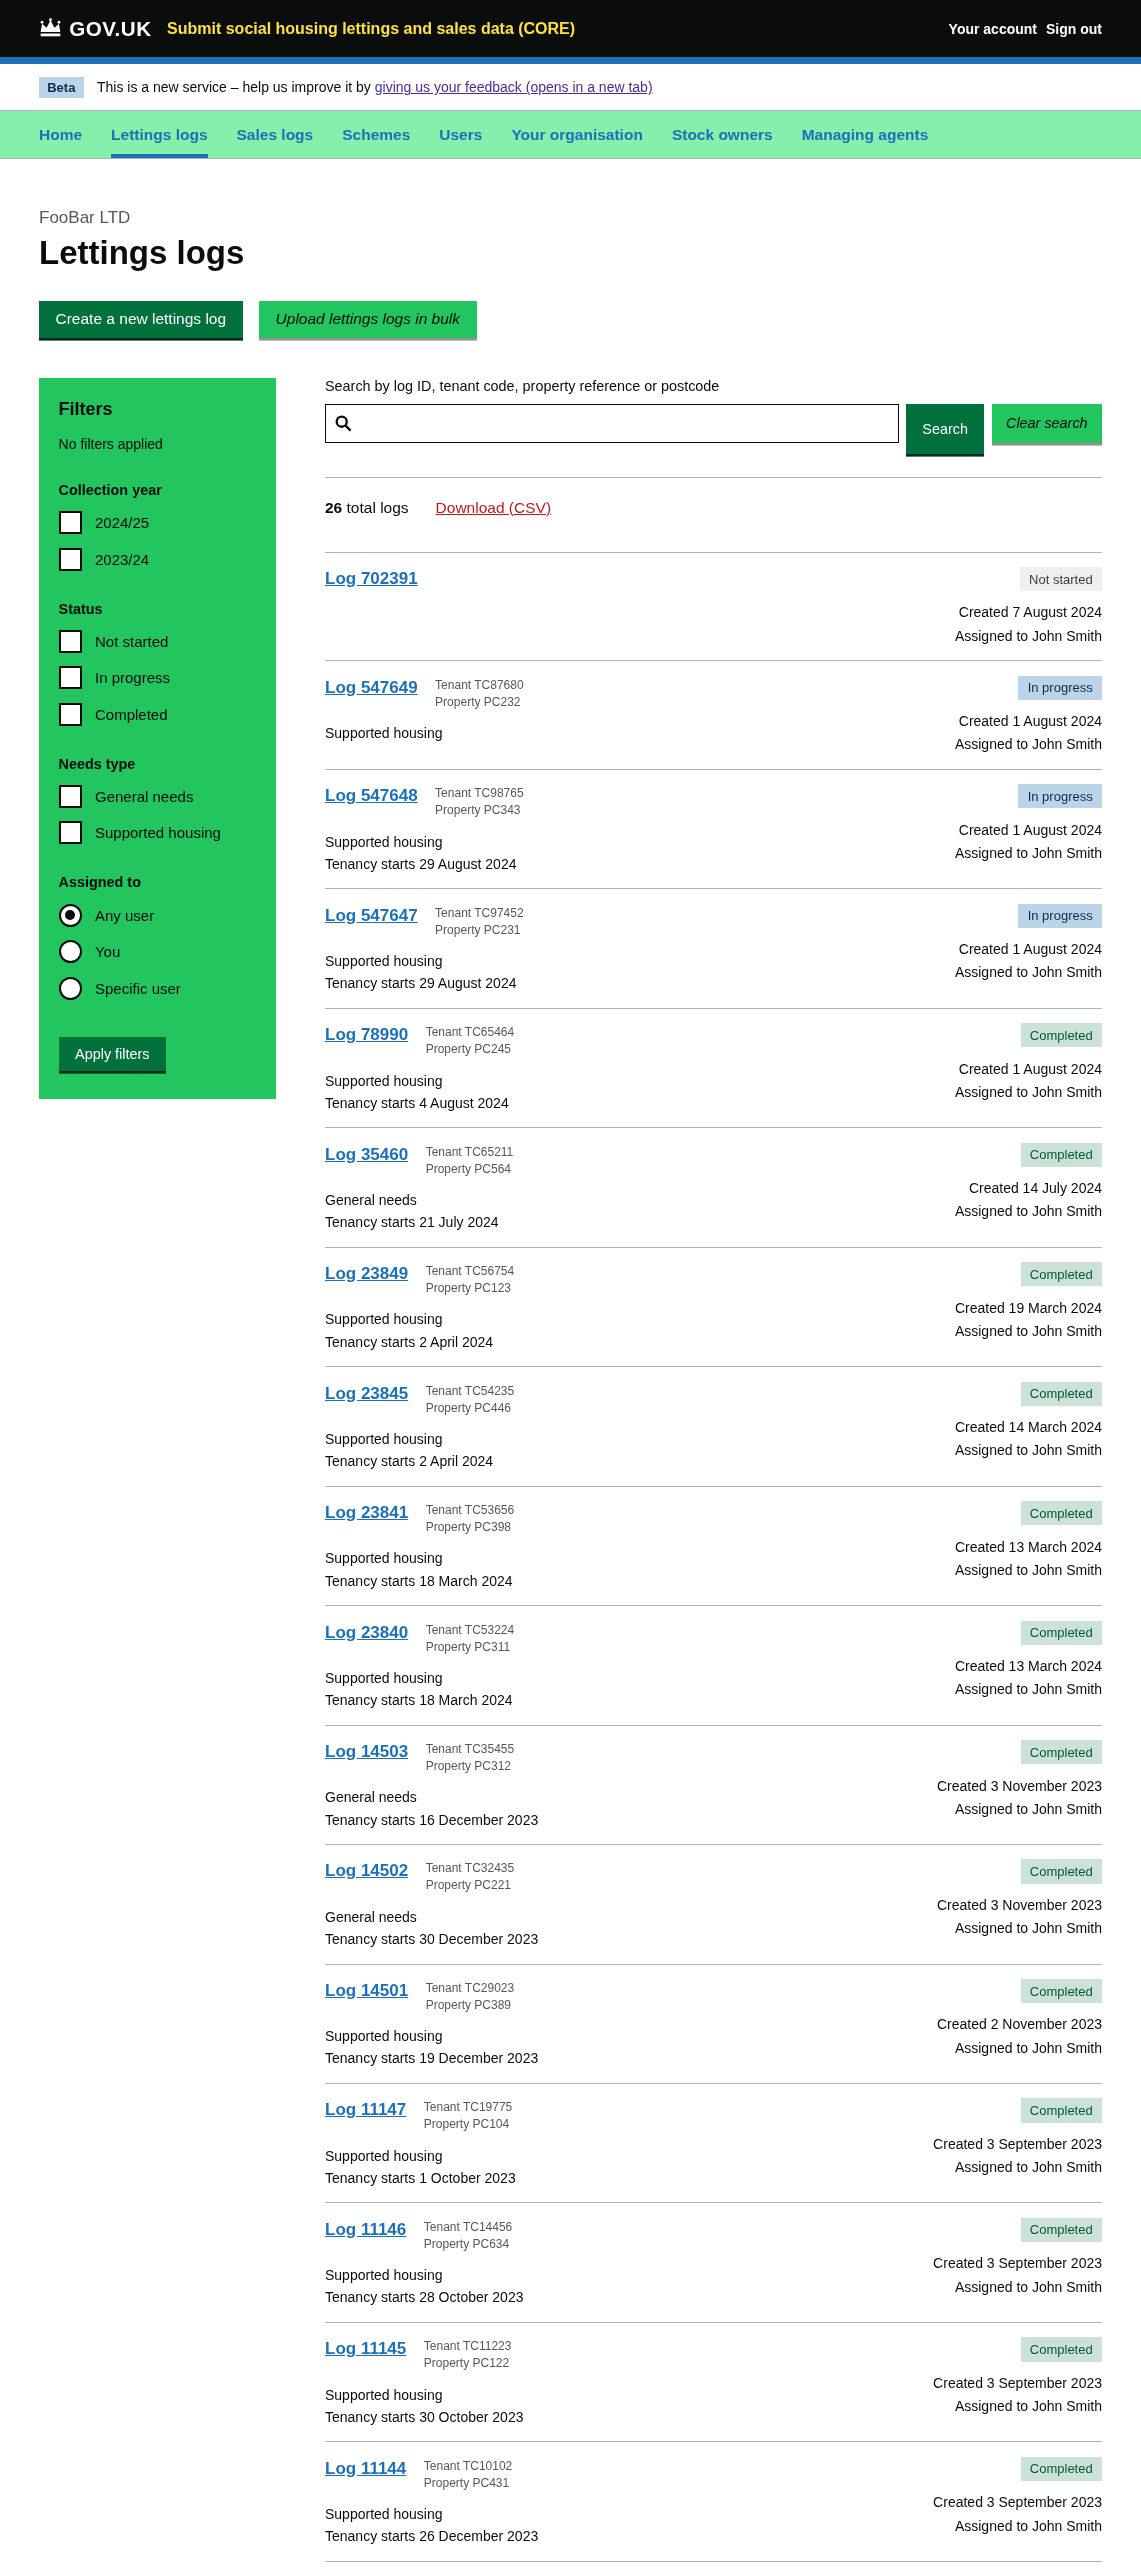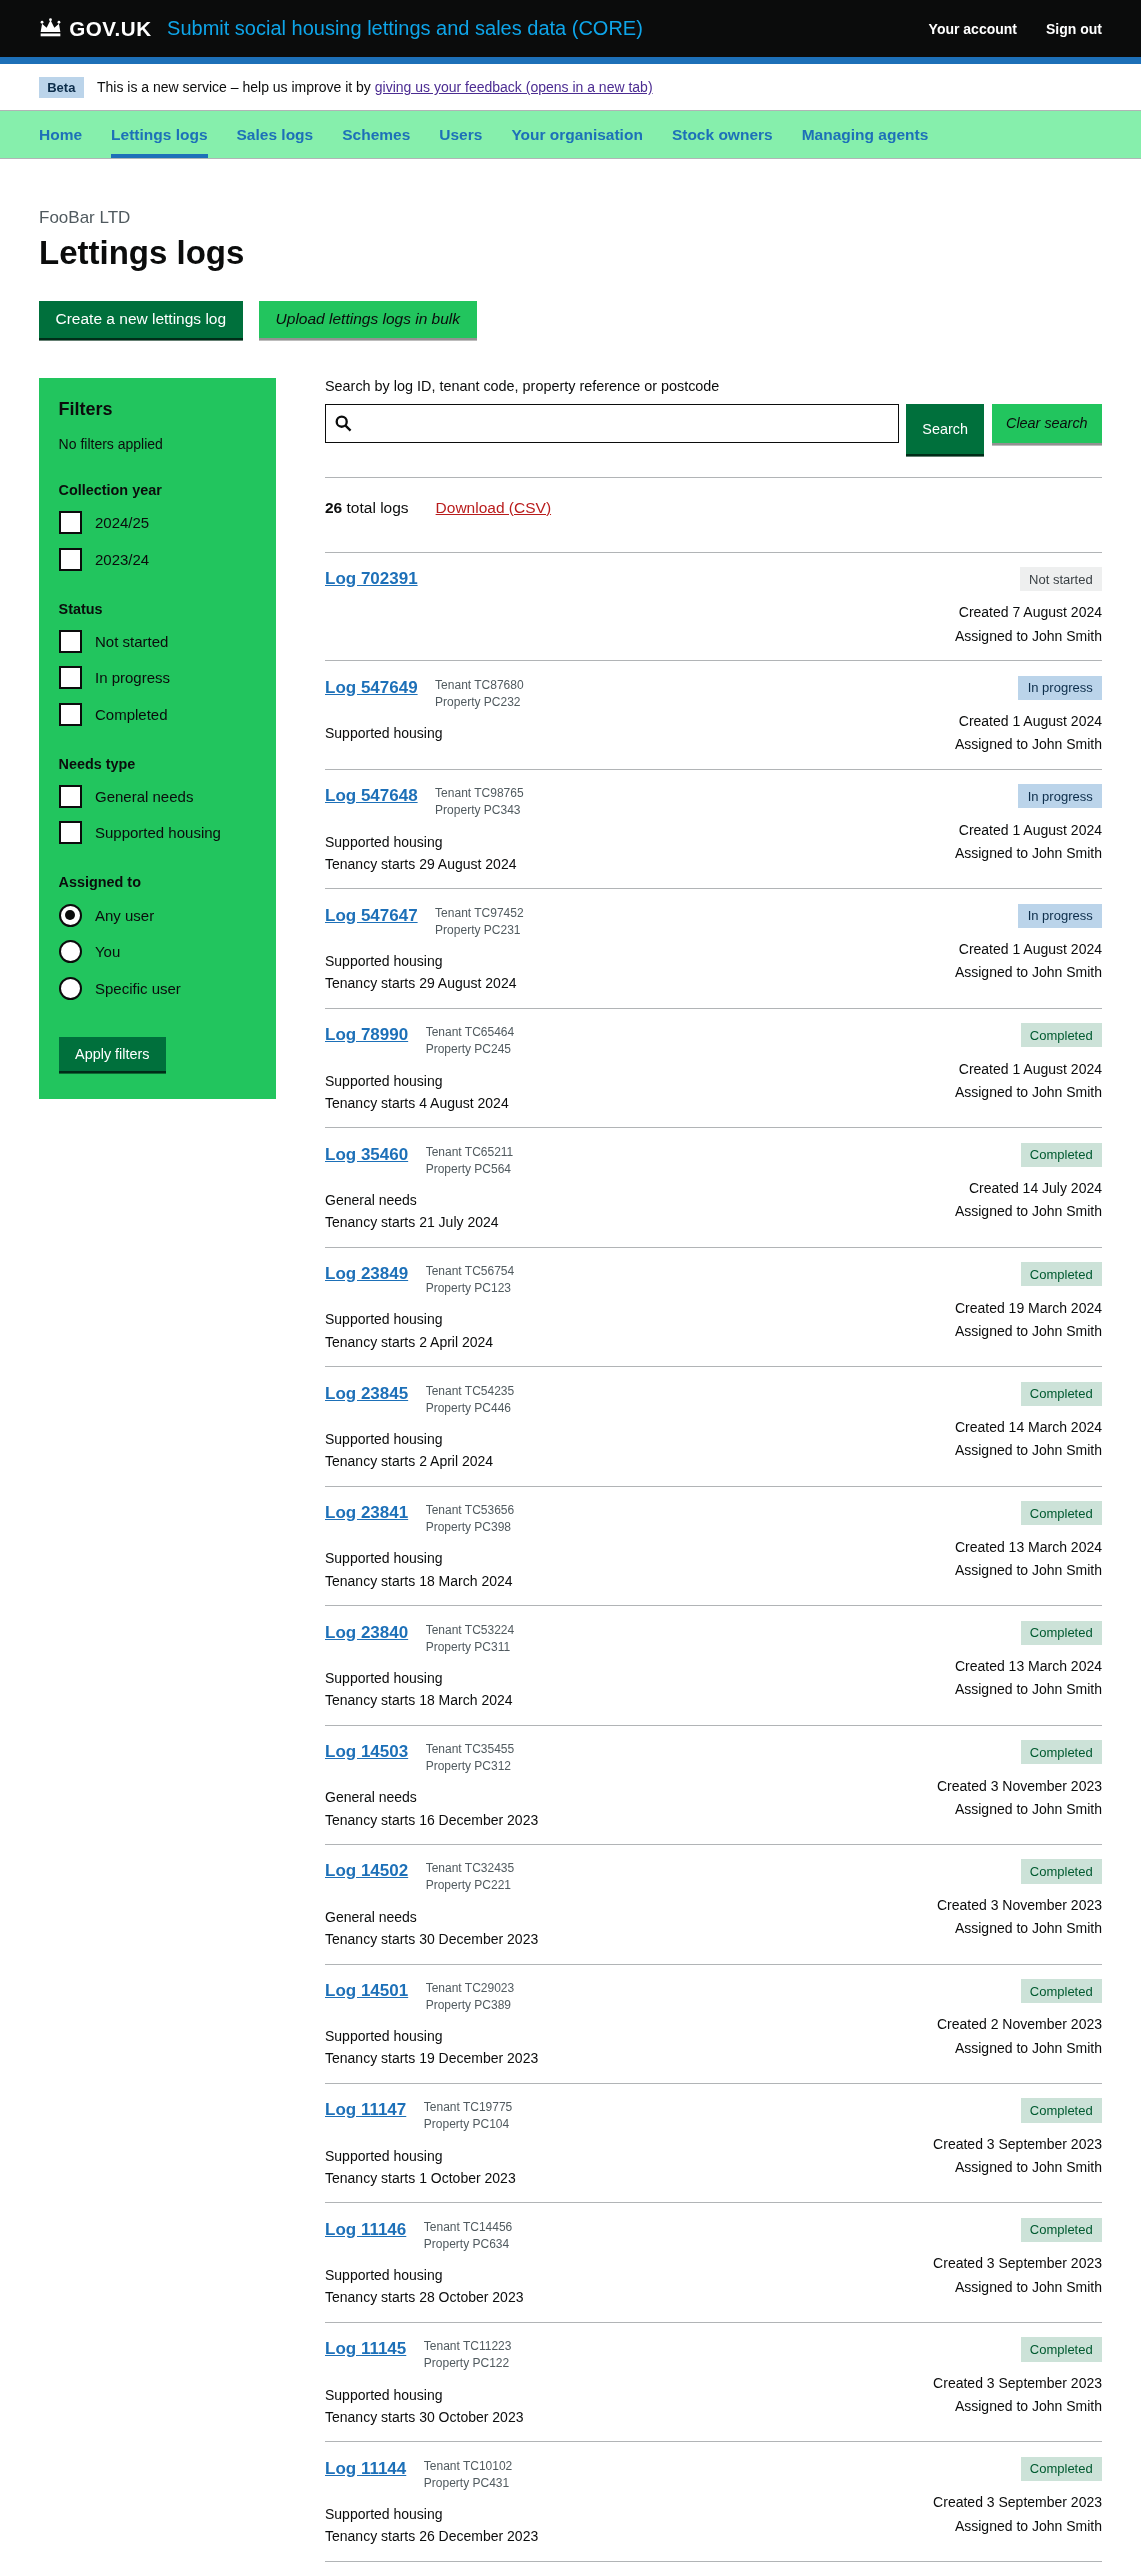--- a/index.html
+++ b/index.html
@@ -12,22 +12,22 @@
     font-size: 13.4px;
   }
   a { color: #1d70b8; }
   .container { margin: 0 39px; }
 
   
   .govuk-header { background: #0b0c0c; height: 57px; display: flex; align-items: center; }
   .header-inner { display: flex; align-items: center; width: 100%; }
   .logo-link { display: flex; align-items: center; gap: 7.2px; text-decoration: none; color: #fff; }
   .logotype { font-weight: 700; font-size: 20.6px; letter-spacing: 0.5px; }
-  .service-name { color: #0ea5e9; font-size: 20px; text-decoration: none; margin-left: 15.5px; font-weight: 400; }
-  .header-links { margin-left: auto; display: flex; gap: 29px; align-items: flex-end; }
+  .service-name { color: #fde047; font-size: 16px; text-decoration: none; margin-left: 15.5px; font-weight: 700; }
+  .header-links { margin-left: auto; display: flex; gap: 9px; align-items: flex-end; }
   .header-links a { color: #fff; font-size: 14px; font-weight: 700; text-decoration: none; }
   .blue-bar { height: 7.2px; background: #1d70b8; }
 
   
   .phase-banner { background: #fff; border-bottom: 0.5px solid #b1b4b6; padding: 12.4px 0; }
   .phase-inner { display: flex; align-items: center; gap: 13.4px; }
   .beta-tag { background: #bbd4ea; color: #0c2d4a; font-weight: 700; font-size: 13px; padding: 3.1px 8.2px; }
   .phase-text { font-size: 14px; }
   .feedback-link { color: #4c2c92; }
 

